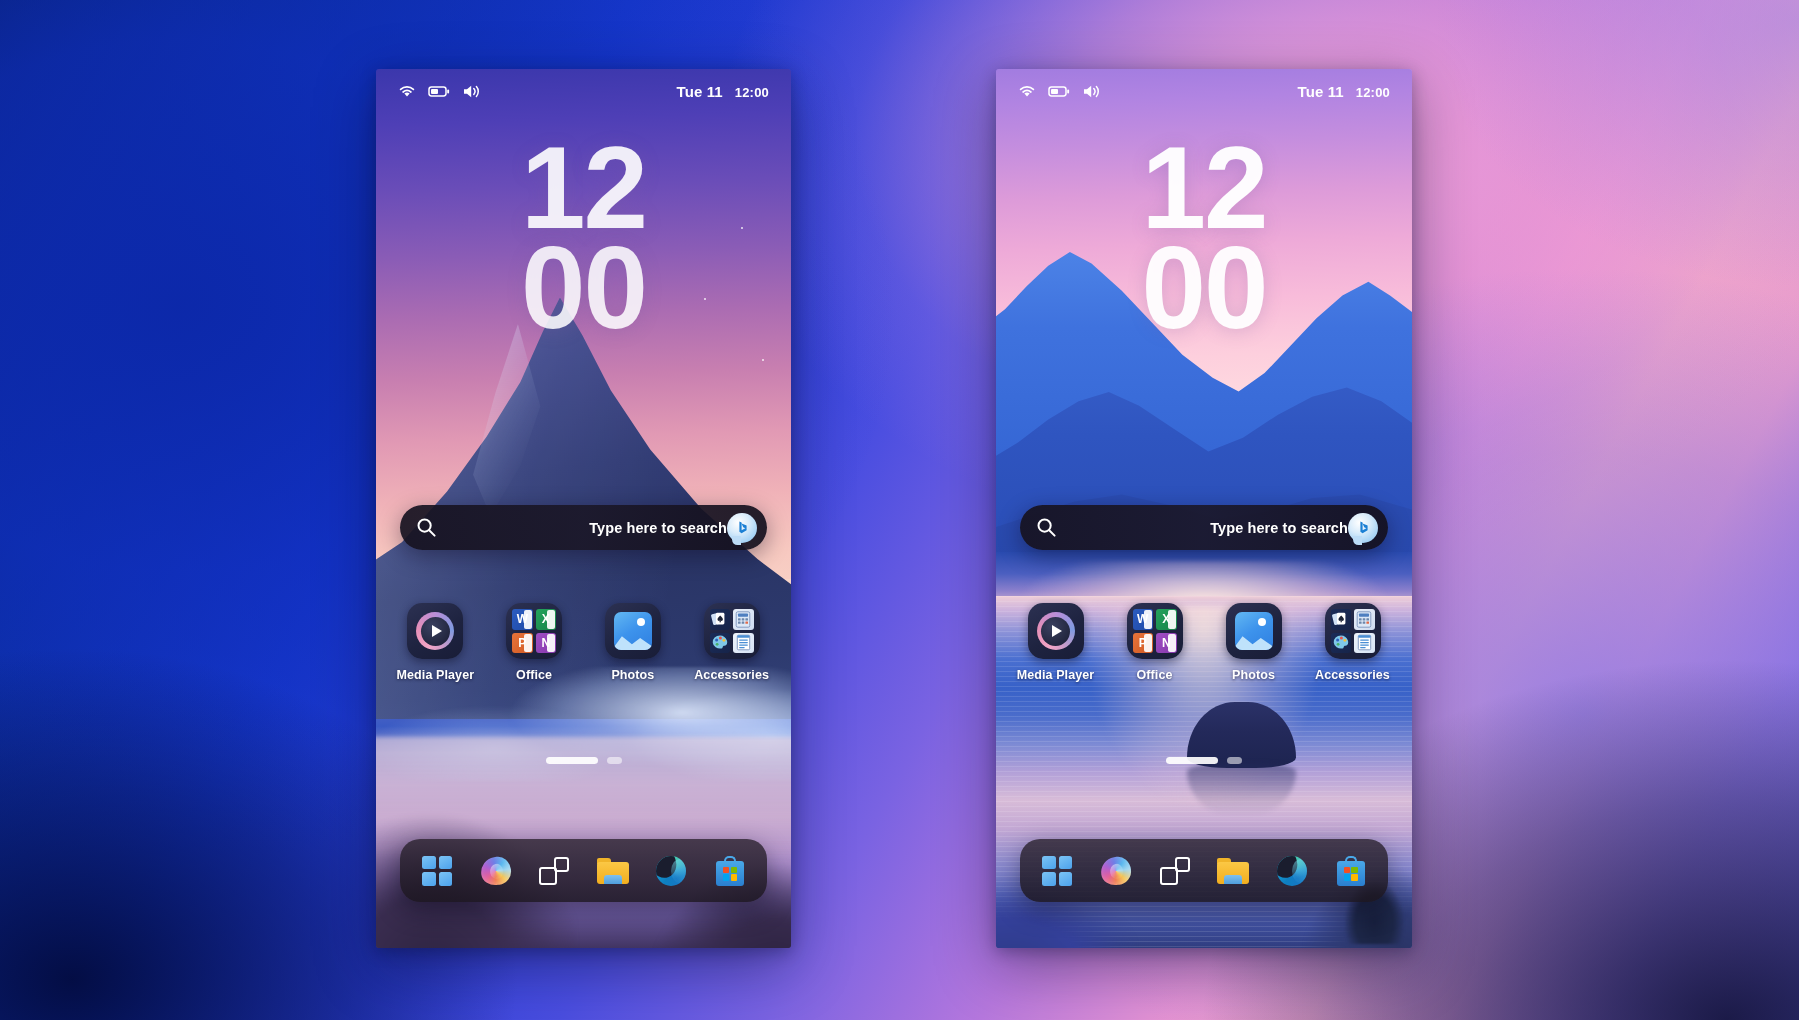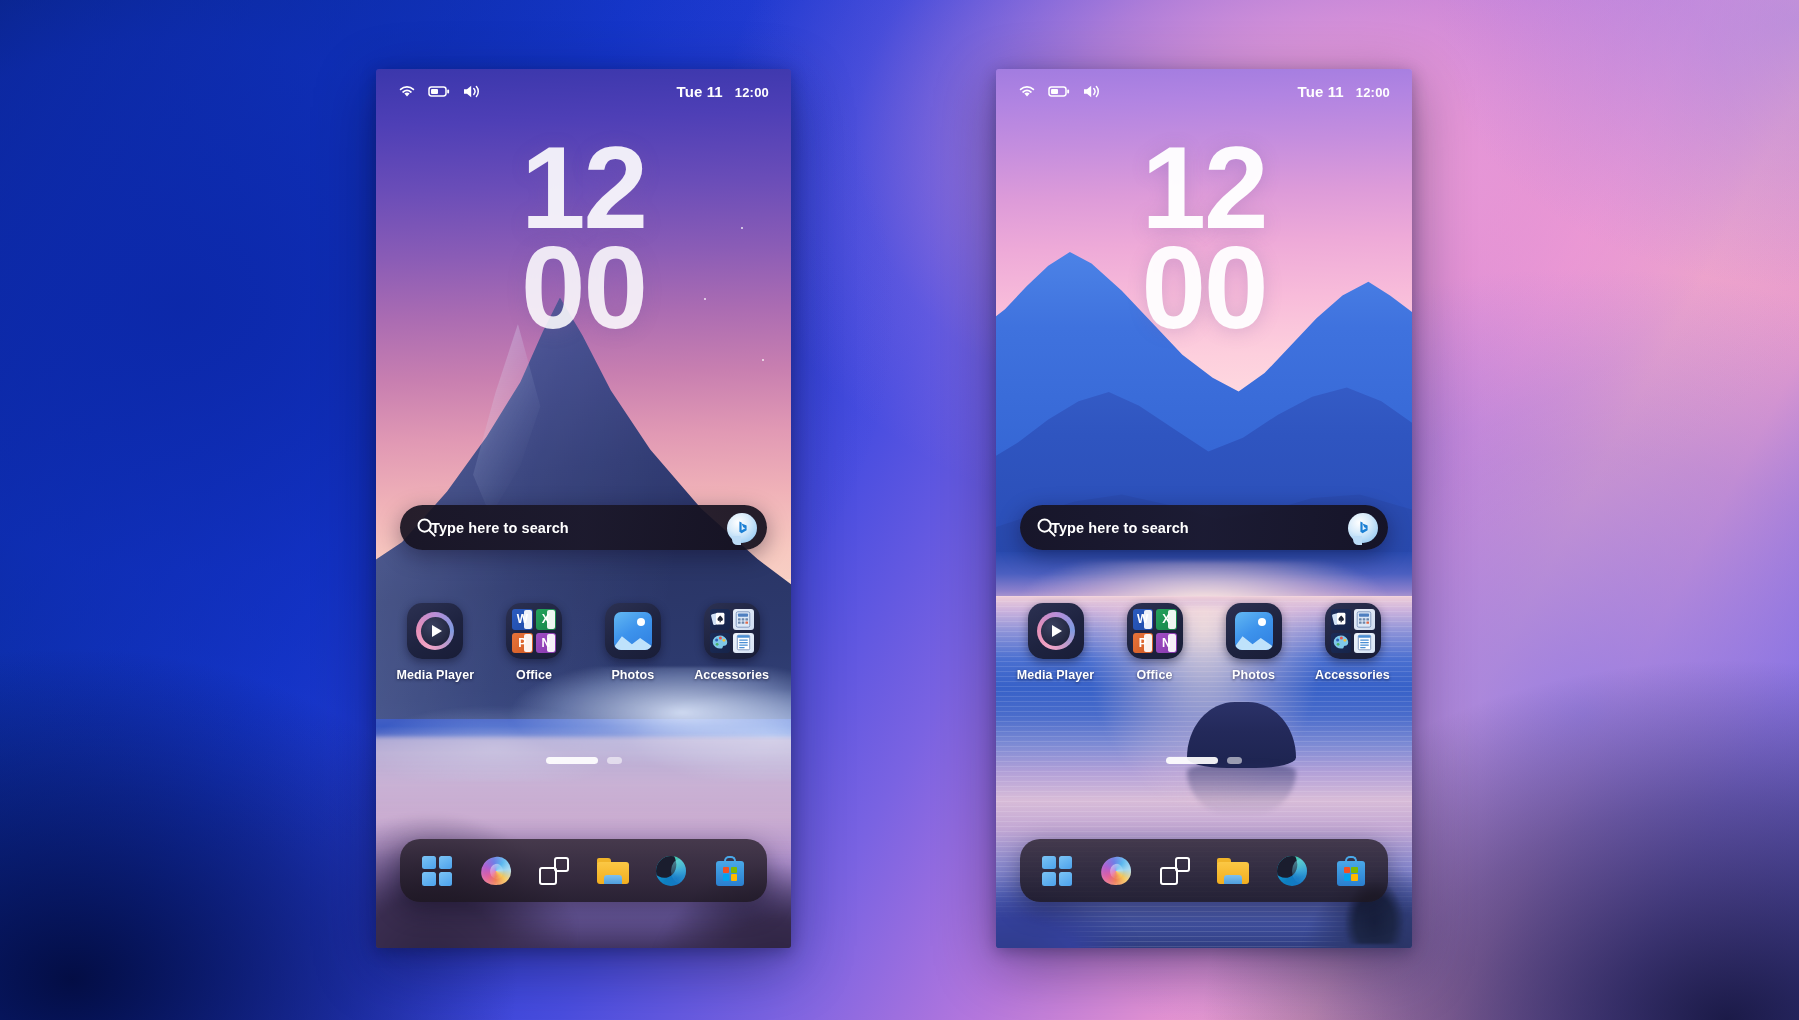--- a/index.html
+++ b/index.html
@@ -271,21 +271,21 @@
   .searchbar {
     position:absolute; left:24px; right:24px; top:436px; height:45px;
     border-radius:23px;
     background: linear-gradient(90deg, rgba(22,18,32,0.93) 0%, rgba(26,22,38,0.9) 50%, rgba(20,16,30,0.93) 100%);
     display:flex; align-items:center; padding:0 10px 0 16px;
     box-shadow: 0 6px 22px rgba(10,8,30,0.4);
     z-index:5;
   }
   .search-icon { flex:0 0 auto; display:block; }
   .search-placeholder {
-    flex:1; text-align:left; color:#fff;
+    flex:1; text-align:right; color:#fff;
     font-size:14.5px; font-weight:600; letter-spacing:0.1px;
     margin-left:-6px;
   }
   .copilot-badge {
     flex:0 0 auto; width:30px; height:30px; border-radius:50%;
     background: radial-gradient(circle at 38% 32%, #ffffff 0%, #d9ecfb 38%, #a8d3f5 72%, #7dbdf0 100%);
     display:flex; align-items:center; justify-content:center;
     position:relative;
   }
   .copilot-badge::after {

